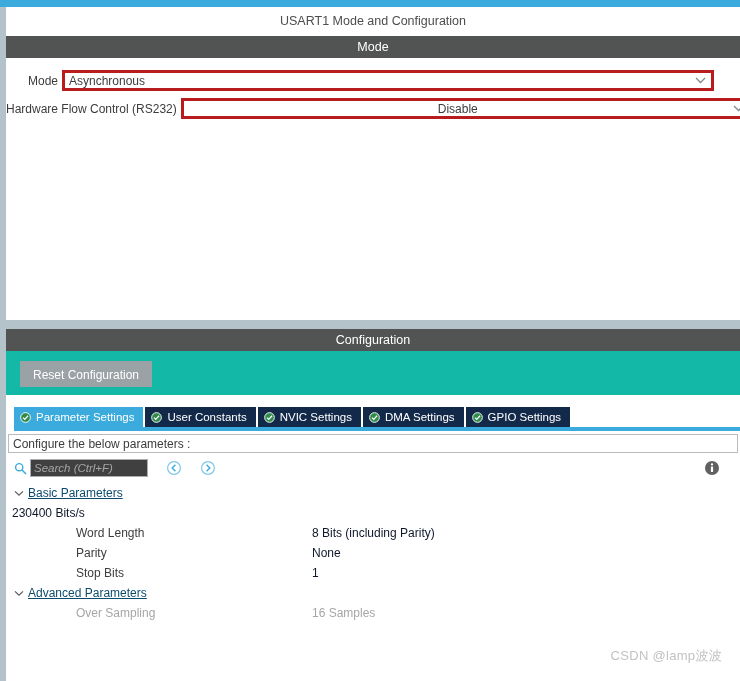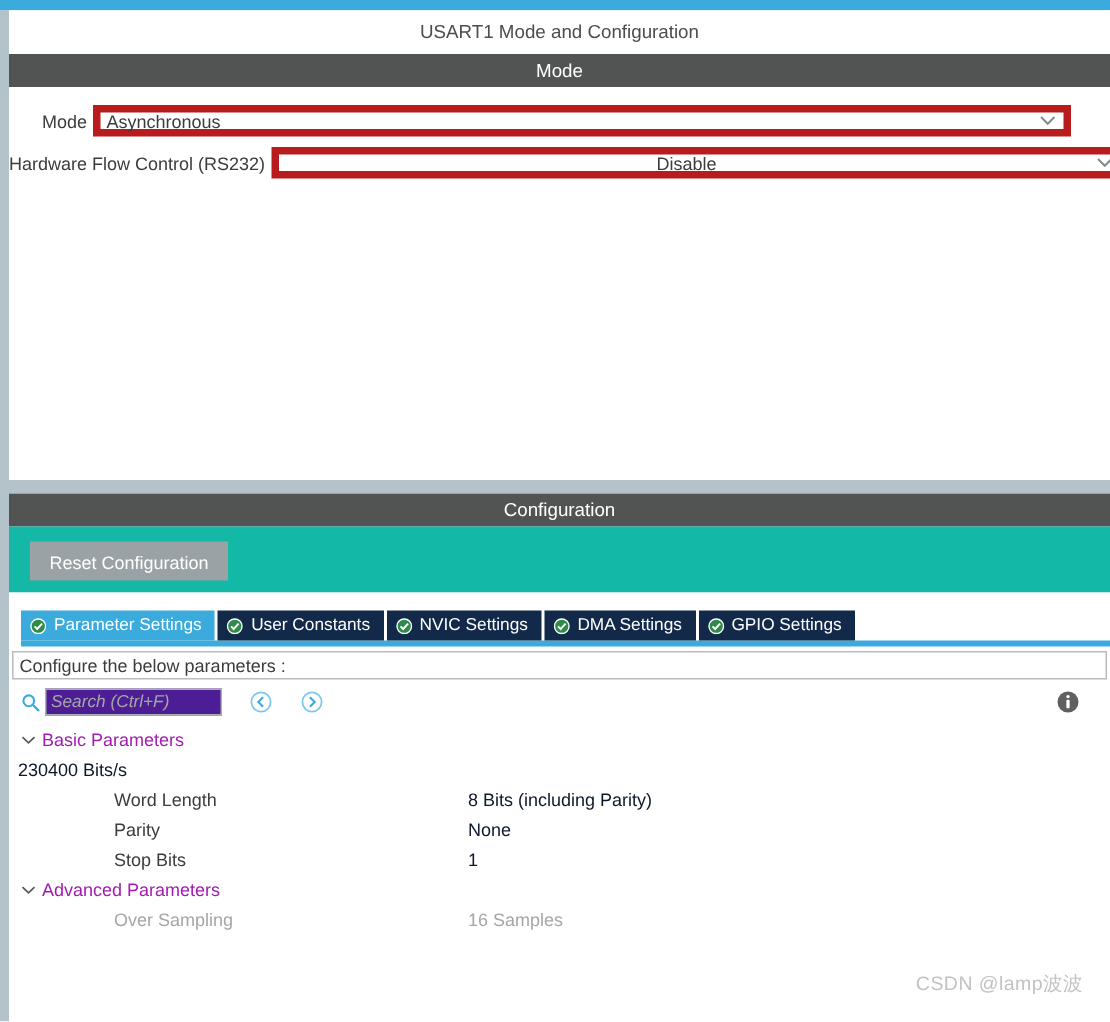--- a/index.html
+++ b/index.html
@@ -76,21 +76,21 @@
     padding-right: 4px;
     white-space: nowrap;
   }
   .combo-row.r1 .combo-label { width: 52px; }
   .combo-row.r2 .combo-label { width: 200px; }
 
   .combo-box {
     position: relative;
     height: 21px;
     box-sizing: border-box;
-    border: 5px solid #b91c1c;
+    border: 3px solid #b91c1c;
     background: #ffffff;
     display: flex;
     align-items: center;
     flex: 0 0 auto;
   }
   .combo-row.r1 .combo-box { width: 652px; }
   .combo-row.r2 .combo-box { width: 572px; text-align: center; }
 
   .combo-value {
     padding-left: 4px;
@@ -209,21 +209,21 @@
   .search-icon {
     width: 16px; height: 16px;
     display: flex; align-items: center; justify-content: center;
     flex: 0 0 16px;
   }
   .search-input {
     width: 118px;
     height: 18px;
     box-sizing: border-box;
     border: 1px solid #a9aeb2;
-    background: #4c1d95;
+    background: #404040;
     font-family: "Liberation Sans", sans-serif;
     font-size: 11.5px;
     font-style: italic;
     color: #9a9a9a;
     padding: 0 3px;
     margin-left: 2px;
     outline: none;
   }
   .search-input::placeholder {
     color: #a6a6a6;
@@ -247,22 +247,23 @@
   
   .param-tree {
     padding-left: 6px;
     padding-top: 0px;
   }
   .tree-group {
     display: flex;
     align-items: center;
     height: 20px;
     font-size: 12px;
-    color: #a21caf;
+    color: #0c4a6e;
     cursor: pointer;
+    text-decoration: underline;
   }
   .tree-chevron {
     width: 14px; height: 14px;
     display: flex; align-items: center; justify-content: center;
     flex: 0 0 14px;
   }
   .tree-group-label { padding-left: 2px; }
 
   .tree-row {
     display: flex;

